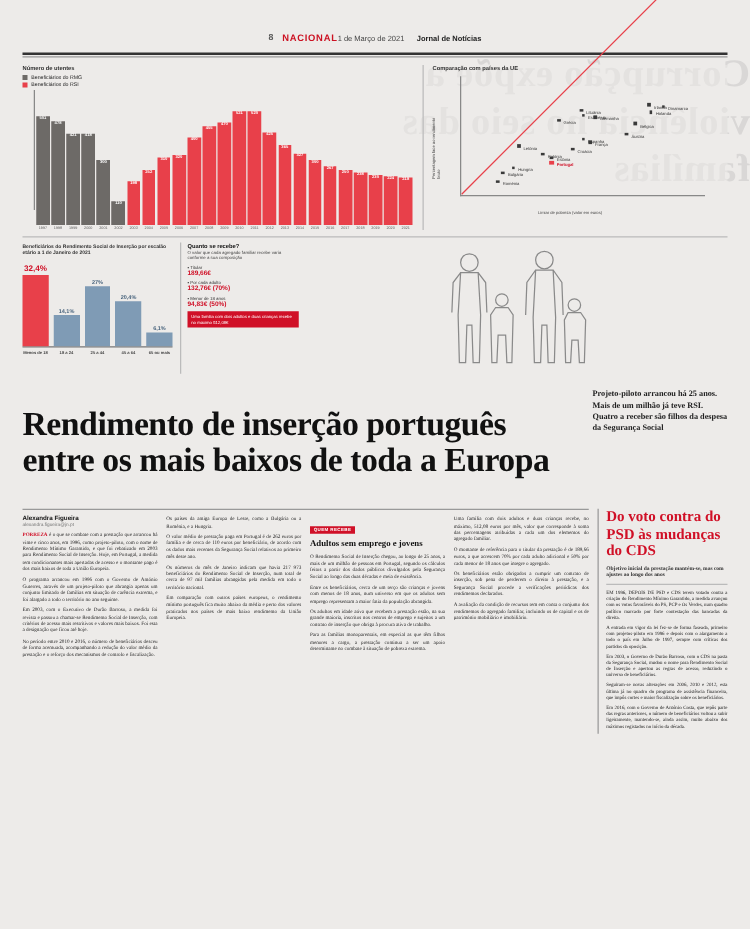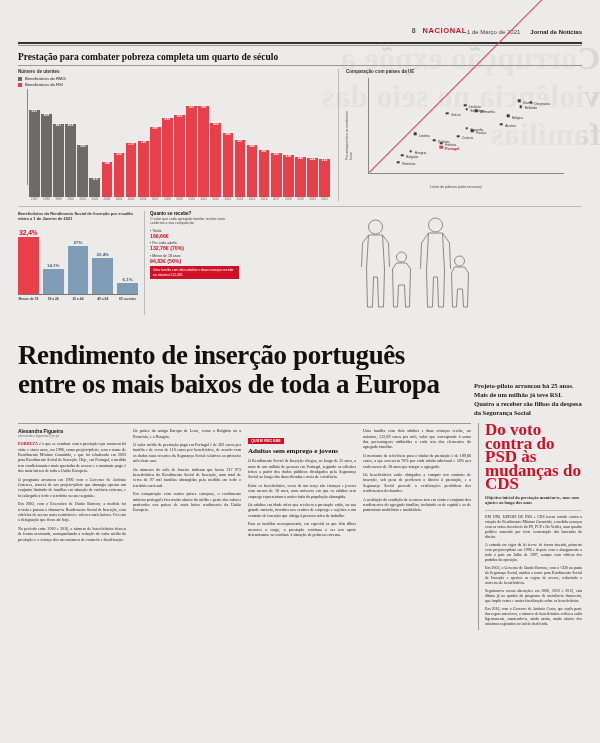--- a/index.html
+++ b/index.html
@@ -23,21 +23,21 @@
     font-family:"Liberation Serif", serif;
     font-weight:bold; font-size:31px; line-height:38px;
     color:#d9d7d6; letter-spacing:.5px;
     pointer-events:none; z-index:0; white-space:pre-line;
     transform:scaleX(-1);
   }
 
   
   .masthead {
     position:relative; z-index:2;
-    display:flex; align-items:flex-end; justify-content:flex-end;
+    display:flex; align-items:flex-end; justify-content:center;
     padding:26px 18px 4px 18px;
     font-size:6px;
   }
   .mh-left { display:flex; align-items:center; gap:7px; }
   .mh-pagenum { font-size:7px; color:#555; font-weight:bold; }
   .mh-section { color:#cc1122; font-weight:bold; font-size:7.5px; letter-spacing:.6px; }
   .mh-right { display:flex; align-items:baseline; gap:10px; color:#444; font-size:6px; }
   .mh-paper { font-weight:bold; color:#222; }
   .rule { height:2px; background:#333; margin:3px 18px 0 18px; position:relative; z-index:2;}
   .rule.thin { height:1px; background:#999; margin-top:1px; }
@@ -131,21 +131,21 @@
   .qs-k { font-size:3.5px; color:#333; }
   .qs-v { font-size:5.2px; font-weight:bold; color:#d01027; }
   .qs-note { background:#d01027; color:#fff; font-size:3.4px; line-height:4.2px;
              padding:2px 3px; }
   .strip-d { flex:1; position:relative; }
 
   
   .headline {
     position:relative; z-index:2;
     margin:8px 18px 0 18px;
-    display:flex; gap:10px;align-items:flex-end;
+    display:flex; gap:10px;
   }
   .hl-main {
     flex:1;
     font-family:"Liberation Serif", serif;
     font-weight:bold; font-size:27px; line-height:29px;
     letter-spacing:-.4px; color:#111;
   }
   .hl-side { width:108px; padding-top:4px; }
   .hl-lead {
     font-family:"Liberation Serif", serif;
@@ -162,21 +162,21 @@
            color:#222; text-align:justify; margin:0 0 3px 0; }
   .ptext .lead { color:#d01027; font-weight:bold; }
   .kicker { display:inline-block; background:#d01027; color:#fff; font-size:3.6px;
             font-weight:bold; padding:1px 3px; margin-bottom:2px; letter-spacing:.3px;}
   .subhead { font-family:Liberation Serif, serif; font-weight:bold;
              font-size:7px; line-height:8px; color:#111; margin:1px 0 3px 0; }
 
   
   .rail { width:104px; border-left:1px solid #999; padding-left:6px; }
   .rail-hl { font-family:"Liberation Serif", serif; font-weight:bold;
-             font-size:17px; line-height:13.5px; color:#d01027; margin-bottom:4px; }
+             font-size:12px; line-height:13.5px; color:#d01027; margin-bottom:4px; }
   .rail-lead { font-family:"Liberation Serif", serif; font-size:4.4px; line-height:5.6px;
                color:#333; font-weight:bold; margin-bottom:4px; }
   .rail-sep { height:1px; background:#bbb; margin:4px 0; }
   .rail-p { font-family:"Liberation Serif", serif; font-size:3.9px; line-height:5px;
             color:#222; text-align:justify; margin:0 0 3px 0; }
   .rail-top { margin-top:0; }
 </style>
 </head>
 <body>
 
@@ -191,21 +191,20 @@
     </div>
     <div class="mh-right">
       <span>1 de Março de 2021</span>
       <span class="mh-paper">Jornal de Notícias</span>
     </div>
   </div>
   <div class="rule"></div>
   <div class="rule thin"></div>
 
   <div class="info">
-    <div class="info-title">Prestação para combater pobreza completa um quarto de século</div>
 
     <div class="charts-row">
 
       <div class="chart-left">
         <div class="ch-sub">Número de utentes</div>
         <div class="legend">
           <div class="lg">
             <i class="sw" style="background: rgb(109, 106, 103);"></i>
             <span>Beneficiários do RMG</span>
           </div>

